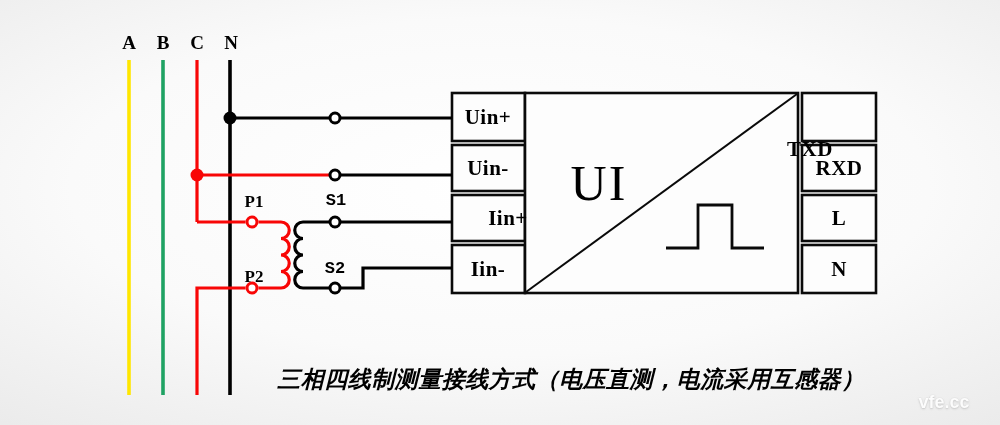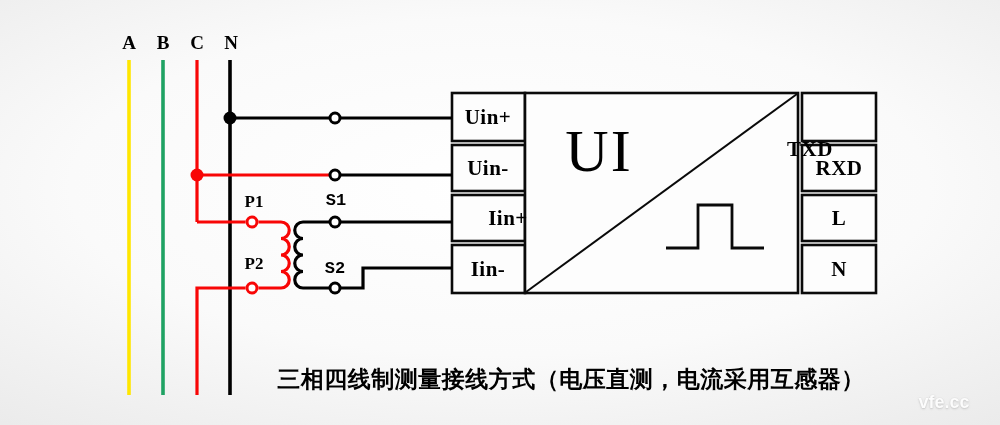--- a/index.html
+++ b/index.html
@@ -16,21 +16,21 @@
     position:absolute;
     transform:translate(-50%,-50%);
     white-space:nowrap;
     font-weight:bold;
     line-height:1;
   }
   .phase-lbl{font-size:19px;}
   .xfmr-lbl{font-size:17px;}
   .term-lbl{font-size:21px;letter-spacing:0.5px;text-align:right;}
   .title-lbl{font-size:24px;letter-spacing:1px;}
-  .ui-lbl{font-size:60px;font-weight:normal;letter-spacing:2px;}
+  .ui-lbl{font-size:50px;font-weight:normal;letter-spacing:2px;margin-top:32px;}
   .caption-lbl{font-size:23px;letter-spacing:0.5px;}
   .watermark-lbl{
     font-family:"Liberation Sans","DejaVu Sans",sans-serif;
     font-size:18px;
     color:rgba(255,255,255,0.95);
     text-shadow:0 1px 2px rgba(170,170,170,0.55), 0 0 1px rgba(190,190,190,0.6);
   }
 </style>
 </head>
 <body>
@@ -93,33 +93,33 @@
     </g>
   </svg>
 
   <div class="lbl phase-lbl" style="left:129px;top:42px;">A</div>
   <div class="lbl phase-lbl" style="left:163px;top:42px;">B</div>
   <div class="lbl phase-lbl" style="left:197px;top:42px;">C</div>
   <div class="lbl phase-lbl" style="left:231px;top:42px;">N</div>
 
   <div class="lbl xfmr-lbl" style="left:254px;top:201px;">P1</div>
   <div class="lbl xfmr-lbl" style="left:336px;top:200px;font-family:Liberation Mono, monospace;">S1</div>
-  <div class="lbl xfmr-lbl" style="left:254px;top:263px;">P2</div>
+  <div class="lbl xfmr-lbl" style="left:254px;top:276px;">P2</div>
   <div class="lbl xfmr-lbl" style="left:335px;top:268px;font-family:Liberation Mono, monospace;">S2</div>
 
   <div class="lbl term-lbl" style="left:488px;top:117px;">Uin+</div>
   <div class="lbl term-lbl" style="left:488px;top:168px;">Uin-</div>
   <div class="lbl term-lbl" style="left:508px;top:218px;">Iin+</div>
   <div class="lbl term-lbl" style="left:488px;top:269px;">Iin-</div>
 
   <div class="lbl term-lbl" style="left:810px;top:117px;margin-top:32px;">TXD</div>
   <div class="lbl term-lbl" style="left:839px;top:168px;">RXD</div>
   <div class="lbl term-lbl" style="left:839px;top:218px;">L</div>
   <div class="lbl term-lbl" style="left:839px;top:269px;">N</div>
 
   <div class="lbl ui-lbl" style="left:599px;top:151px;">UI</div>
 
 
-  <div class="lbl caption-lbl" style="left:571px;top:379px;">三相四线制测量接线方式（电压直测，电流采用互感器）</div>
+  <div class="lbl caption-lbl" style="left:571px;top:379px;font-style:italic;">三相四线制测量接线方式（电压直测，电流采用互感器）</div>
 
   <div class="lbl watermark-lbl" style="left:944px;top:402px;">vfe.cc</div>
 
 </div>
 
 </body></html>

